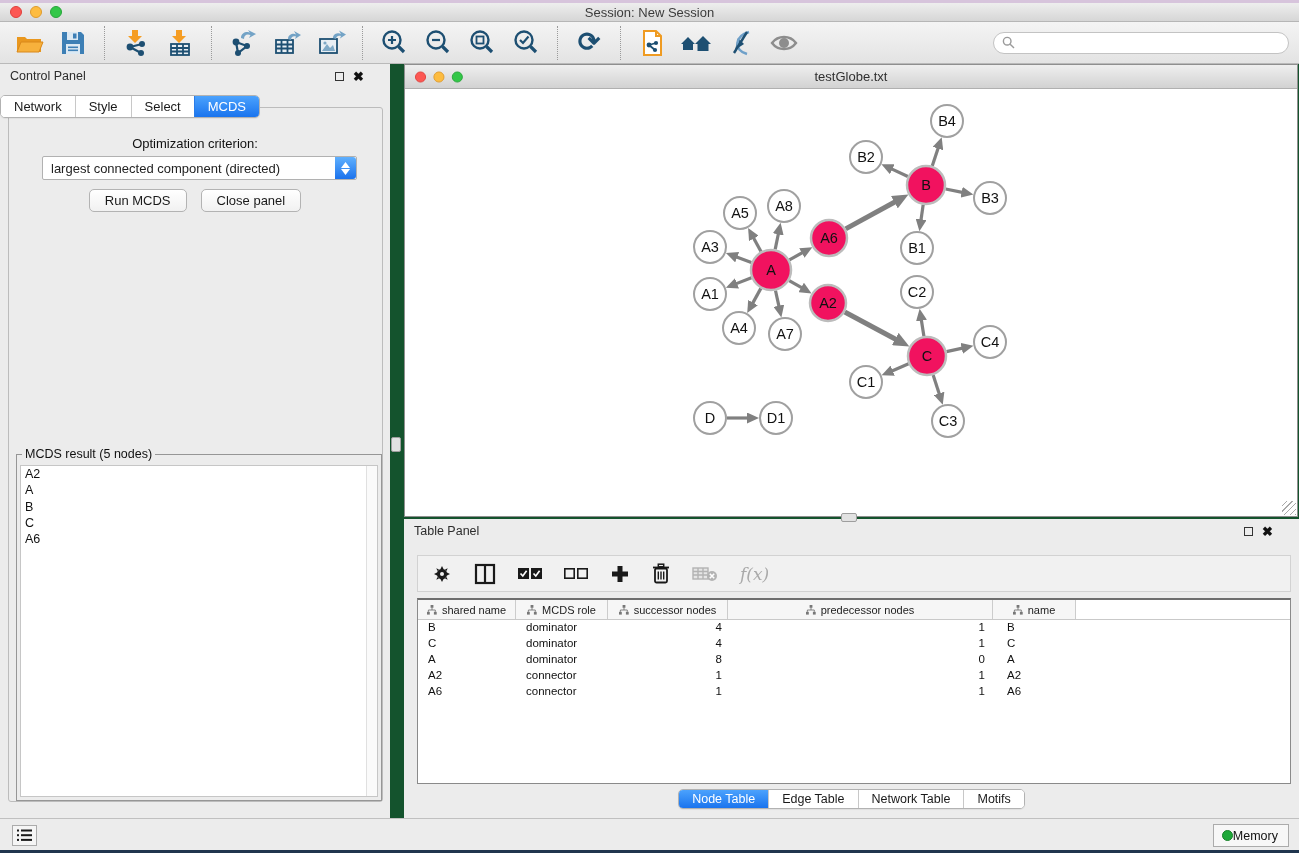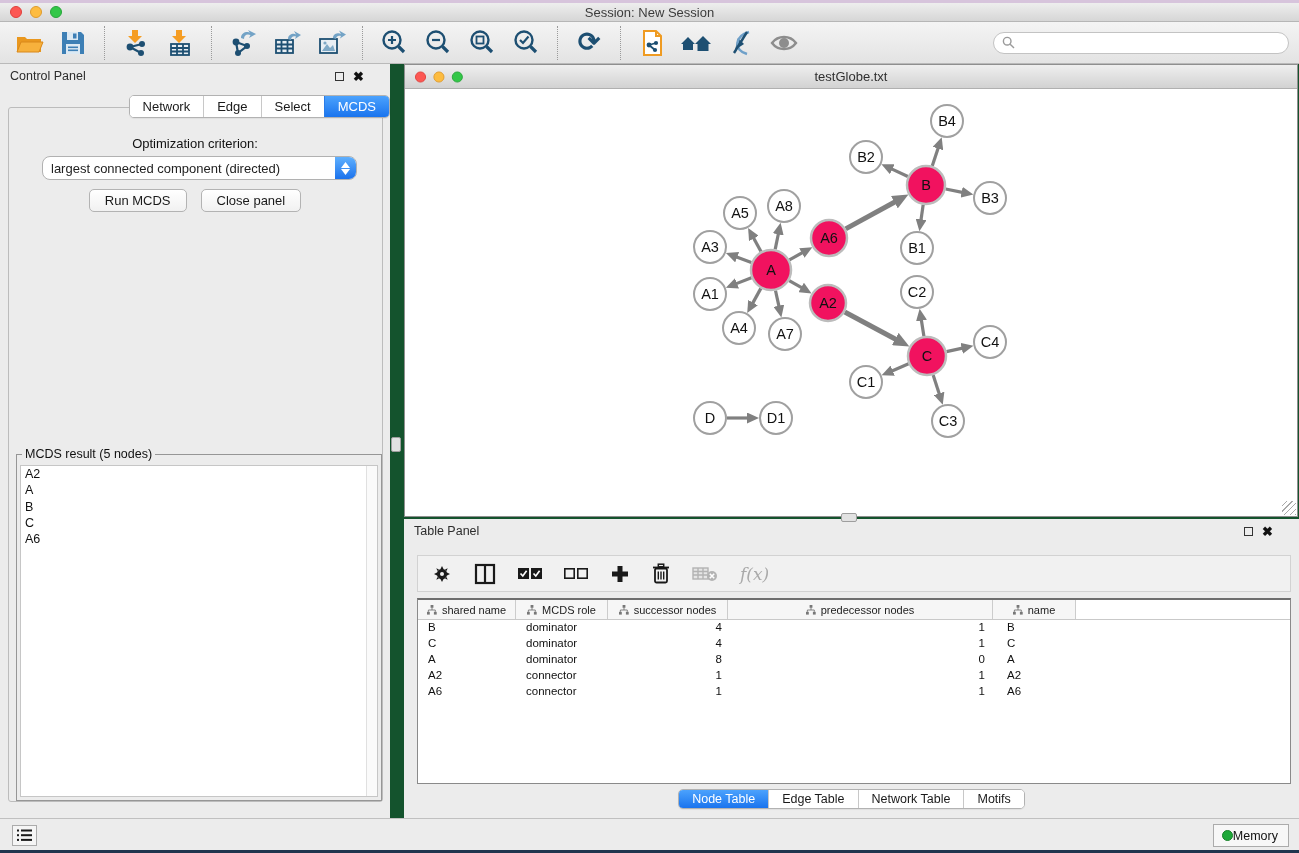--- a/index.html
+++ b/index.html
@@ -49,26 +49,26 @@
   .seg .seg-tab:first-child { border-left:none; }
   .seg .seg-tab.active { background:linear-gradient(#4ba2fd,#1a74ee); color:#fff; border-left-color:#2a7ce8; }
   .panel-head { position:absolute; left:0; right:16px; top:0; height:24px; display:flex; align-items:center; padding:0 10px; }
   .panel-head .ph-title { font-size:12.5px; color:#2c2c2c; }
   .panel-head .ph-icons { margin-left:auto; display:flex; gap:9px; align-items:center; }
   .ph-float { width:9px; height:9px; border:1.5px solid #333; display:inline-block; }
   .ph-close { font-size:13px; font-weight:bold; color:#111; line-height:1; }
 
   
   .control-panel { position:absolute; left:0; top:64px; width:390px; height:754px; background:#ececec; }
-  .cp-tabs { position:absolute; left:0; right:0; top:31px; display:flex; justify-content:flex-end; z-index:3; }
+  .cp-tabs { position:absolute; left:0; right:16px; top:31px; display:flex; justify-content:flex-start; z-index:3; }
   .cp-box { position:absolute; left:8px; top:43px; width:375px; height:695px; border:1px solid #bcbcbc; border-radius:3px; background:#ececec; }
   .opt-label { position:absolute; left:0; right:0; top:72px; text-align:center; font-size:13px; color:#111; }
   .mac-select {
     position:absolute; left:42px; top:92px; width:315px; height:24px; background:#fff;
-    border:1px solid #b1b1b1; border-radius:8px; display:flex; align-items:center; overflow:hidden;
+    border:1px solid #b1b1b1; border-radius:2px; display:flex; align-items:center; overflow:hidden;
   }
   .mac-select .sel-value { flex:1; font-size:13px; padding:0 8px; white-space:nowrap; }
   .mac-select .sel-step {
     width:21px; align-self:stretch; background:linear-gradient(#5fb0fe,#1b72ec); border-radius:0 3px 3px 0;
     display:flex; flex-direction:column; align-items:center; justify-content:center; gap:1px;
   }
   .cp-buttons { position:absolute; left:0; right:0; top:125px; display:flex; justify-content:center; gap:14px; }
   .mcds-fieldset {
     position:absolute; left:16px; top:383px; width:366px; height:354px;
     border:1px solid #969696; padding:4px 3px 3px 3px; background:#ececec;
@@ -270,21 +270,21 @@
     <div class="panel-head">
       <span class="ph-title">Control Panel</span>
       <span class="ph-icons">
         <span class="ph-float"></span>
         <span class="ph-close">✖</span>
       </span>
     </div>
     <div class="cp-tabs">
         <div class="seg" id="cp-tabs-seg">
           <div class="seg-tab">Network</div>
-          <div class="seg-tab">Edge</div>
+          <div class="seg-tab">Style</div>
           <div class="seg-tab">Select</div>
           <div class="seg-tab active">MCDS</div>
         </div>
       </div>
     <div class="cp-box"></div>
     <div class="opt-label">Optimization criterion:</div>
     <div class="mac-select">
       <span class="sel-value">largest connected component (directed)</span>
       <span class="sel-step">
         <svg width="9" height="6" viewBox="0 0 9 6">

